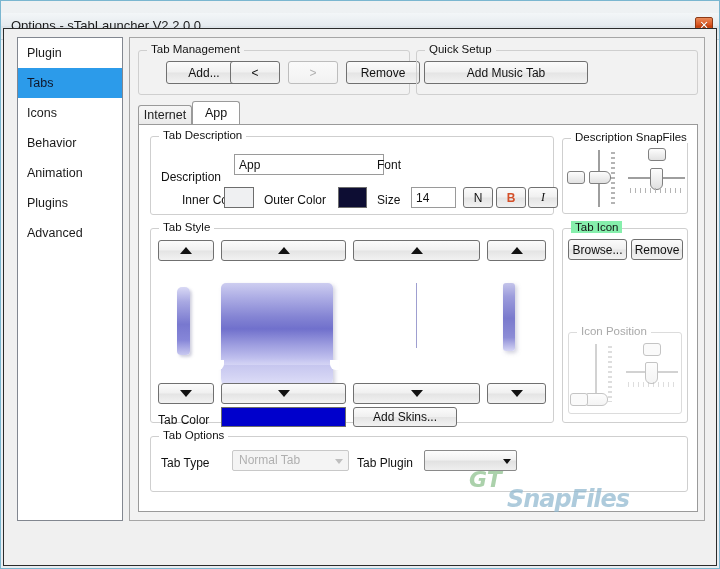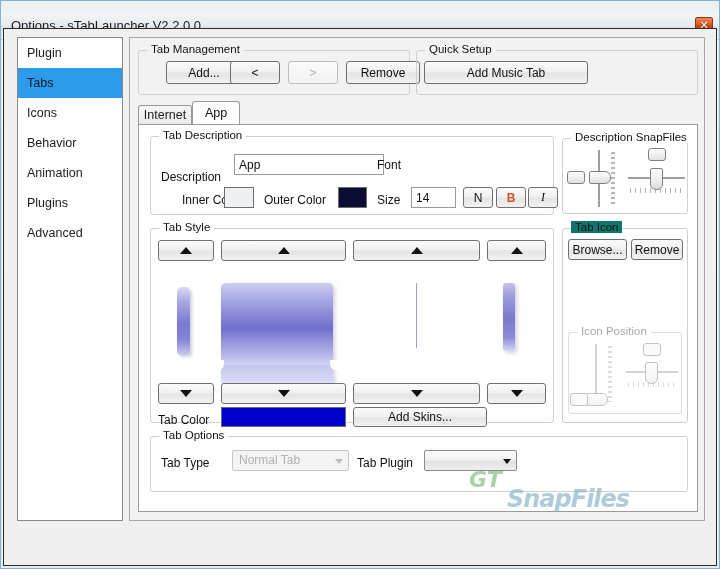--- a/index.html
+++ b/index.html
@@ -291,24 +291,24 @@
           </div>
         <div class="btn" style="left:214px;top:258px;width:127px;height:21px;">
             <i class="tri-dn"></i>
           </div>
         <div class="btn" style="left:348px;top:258px;width:59px;height:21px;">
             <i class="tri-dn"></i>
           </div>
 
         <div class="lbl" style="left:19px;top:288px;">Tab Color</div>
         <div class="swatch" style="left:82px;top:282px;width:125px;height:20px;background:#0000cc;"></div>
-        <div class="btn" style="left:214px;top:282px;width:134px;height:20px;">Add Skins...</div>
+        <div class="btn" style="left:214px;top:282px;width:104px;height:20px;">Add Skins...</div>
 
         <div class="grp" style="left:423px;top:103px;width:126px;height:195px;background:#fff;">
-          <span class="grp-cap" style="background:#0f766e;">Tab Icon</span>
+          <span class="grp-cap" style="background:#86efac;">Tab Icon</span>
         </div>
         <div class="btn" style="left:429px;top:114px;width:59px;height:21px;">Browse...</div>
         <div class="btn" style="left:492px;top:114px;width:52px;height:21px;">Remove</div>
 
         <div class="grp dim" style="left:429px;top:207px;width:114px;height:82px;background:#fff;">
           <span class="grp-cap dim" style="background:#fff;">Icon Position</span>
         </div>
         <div class="sl-track-v" style="left:456px;top:219px;height:62px;background:#d2d2d2;"></div>
         <div class="sl-thumb-v dim" style="left:447px;top:268px;"></div>
         <div class="sl-box dim" style="left:431px;top:268px;"></div>

